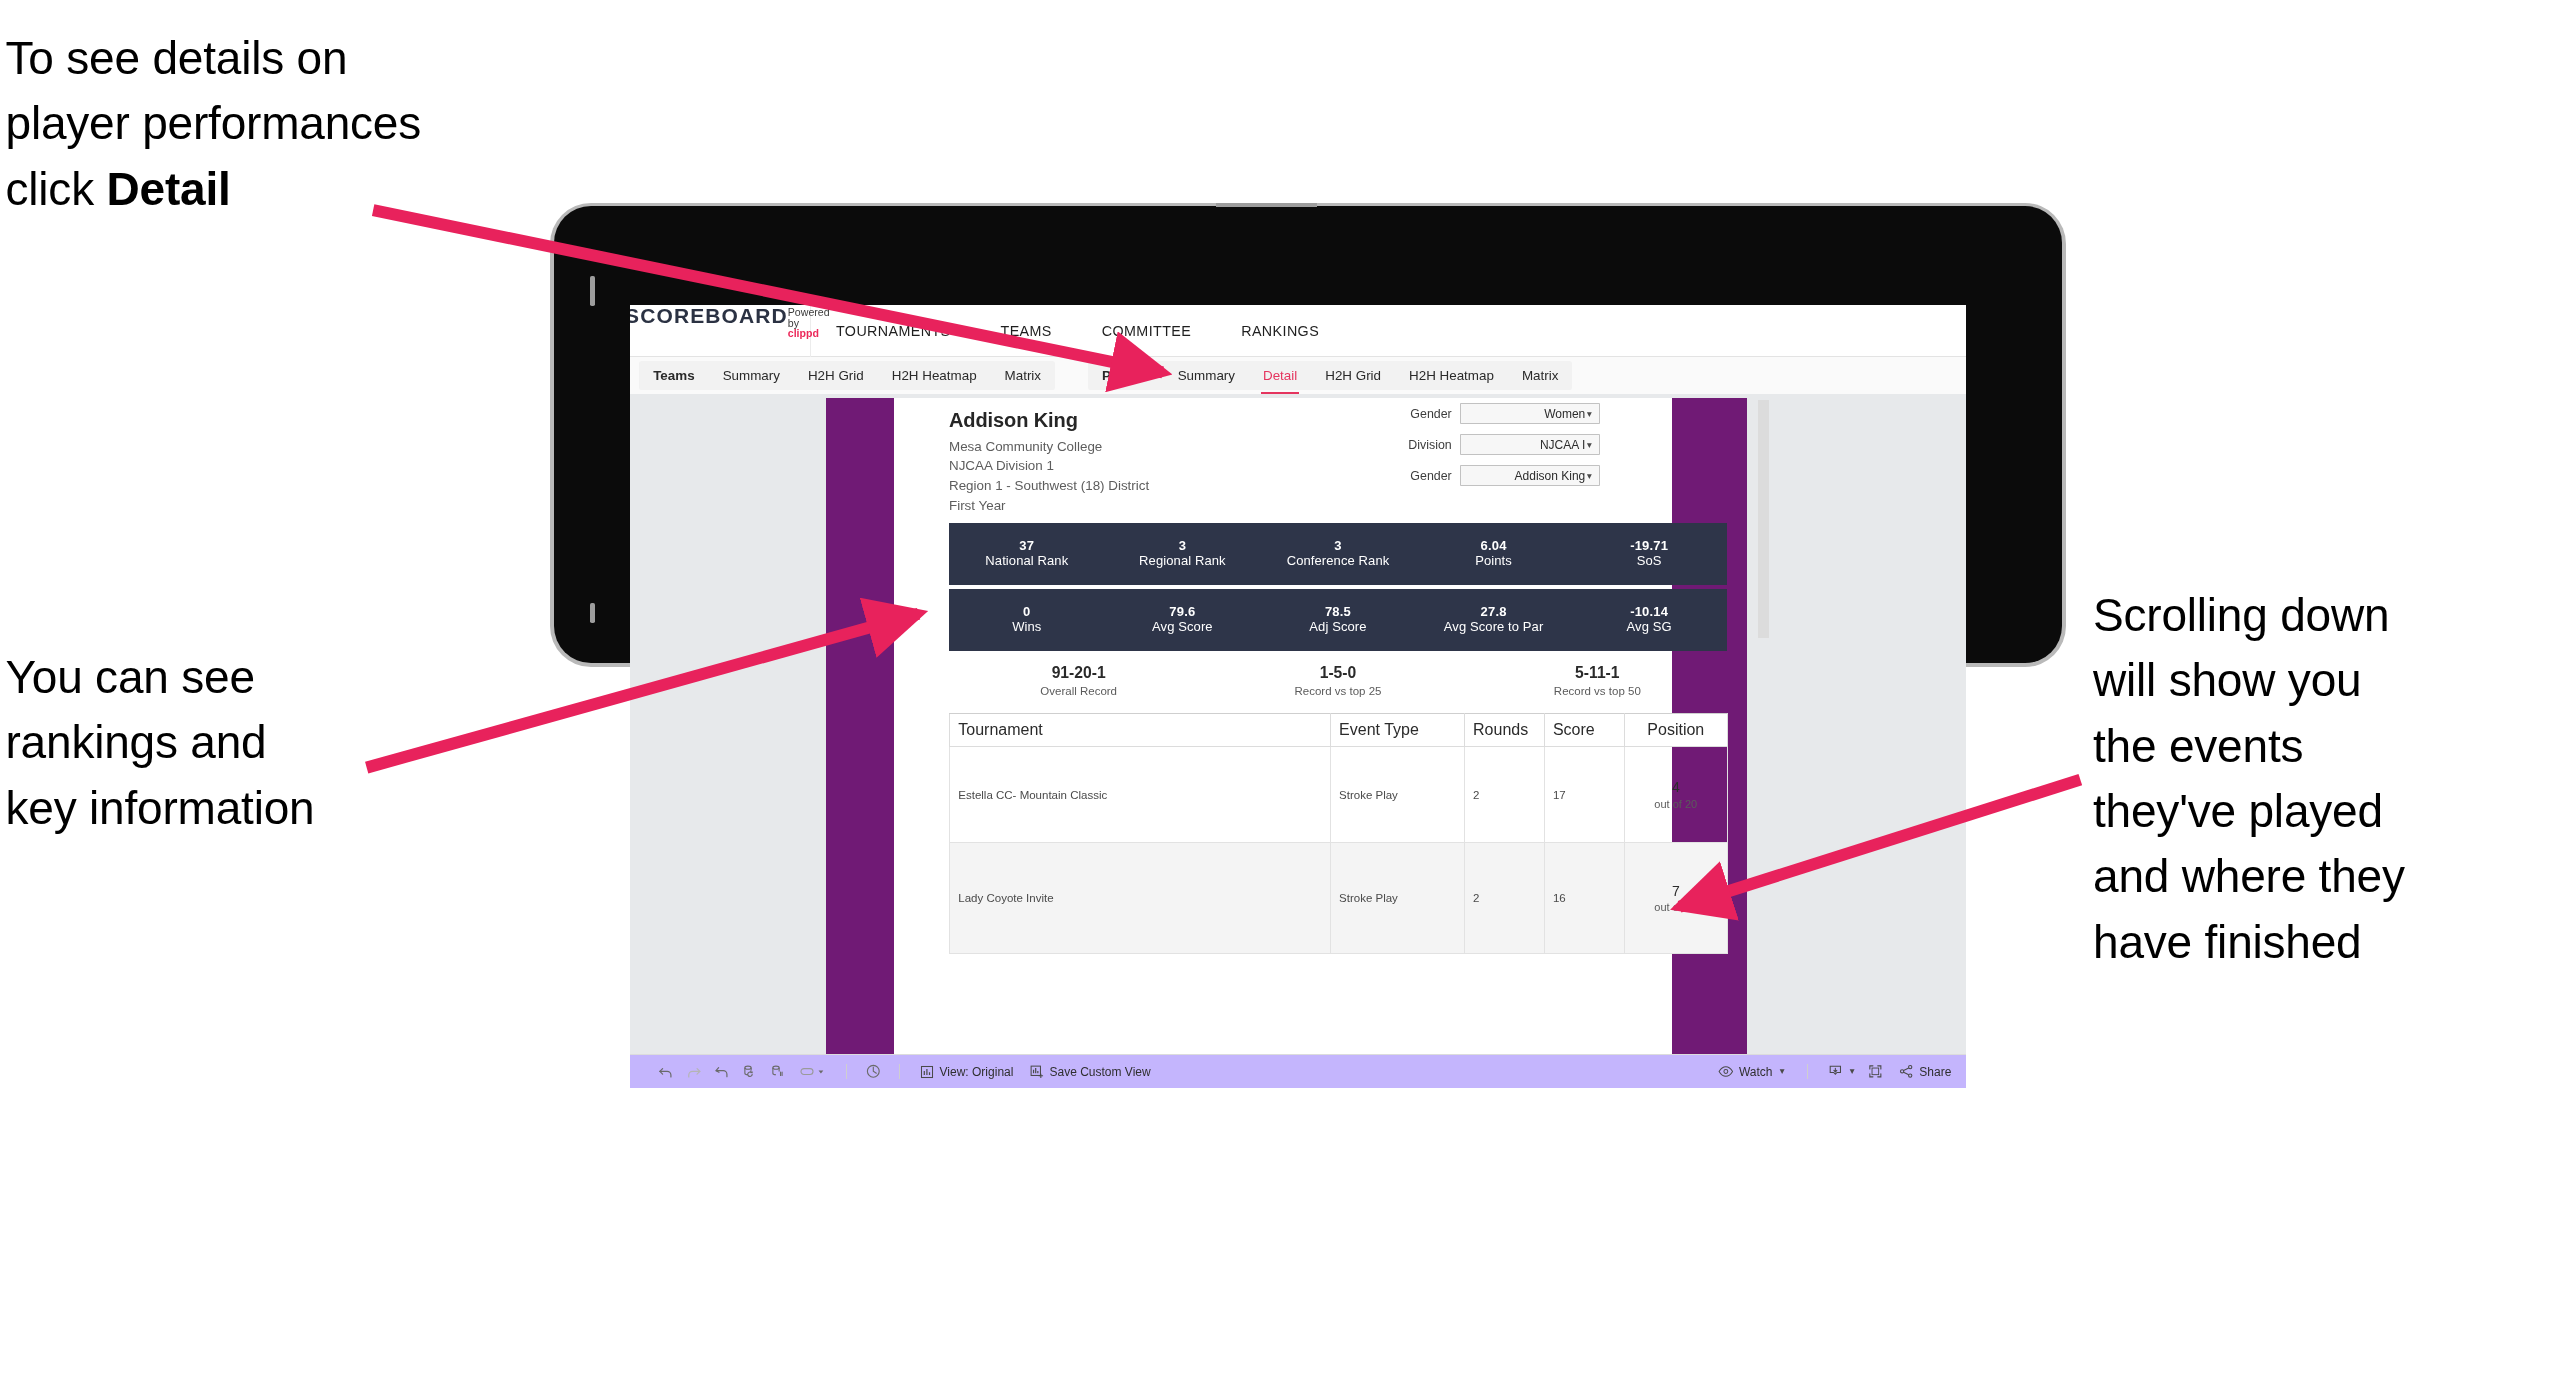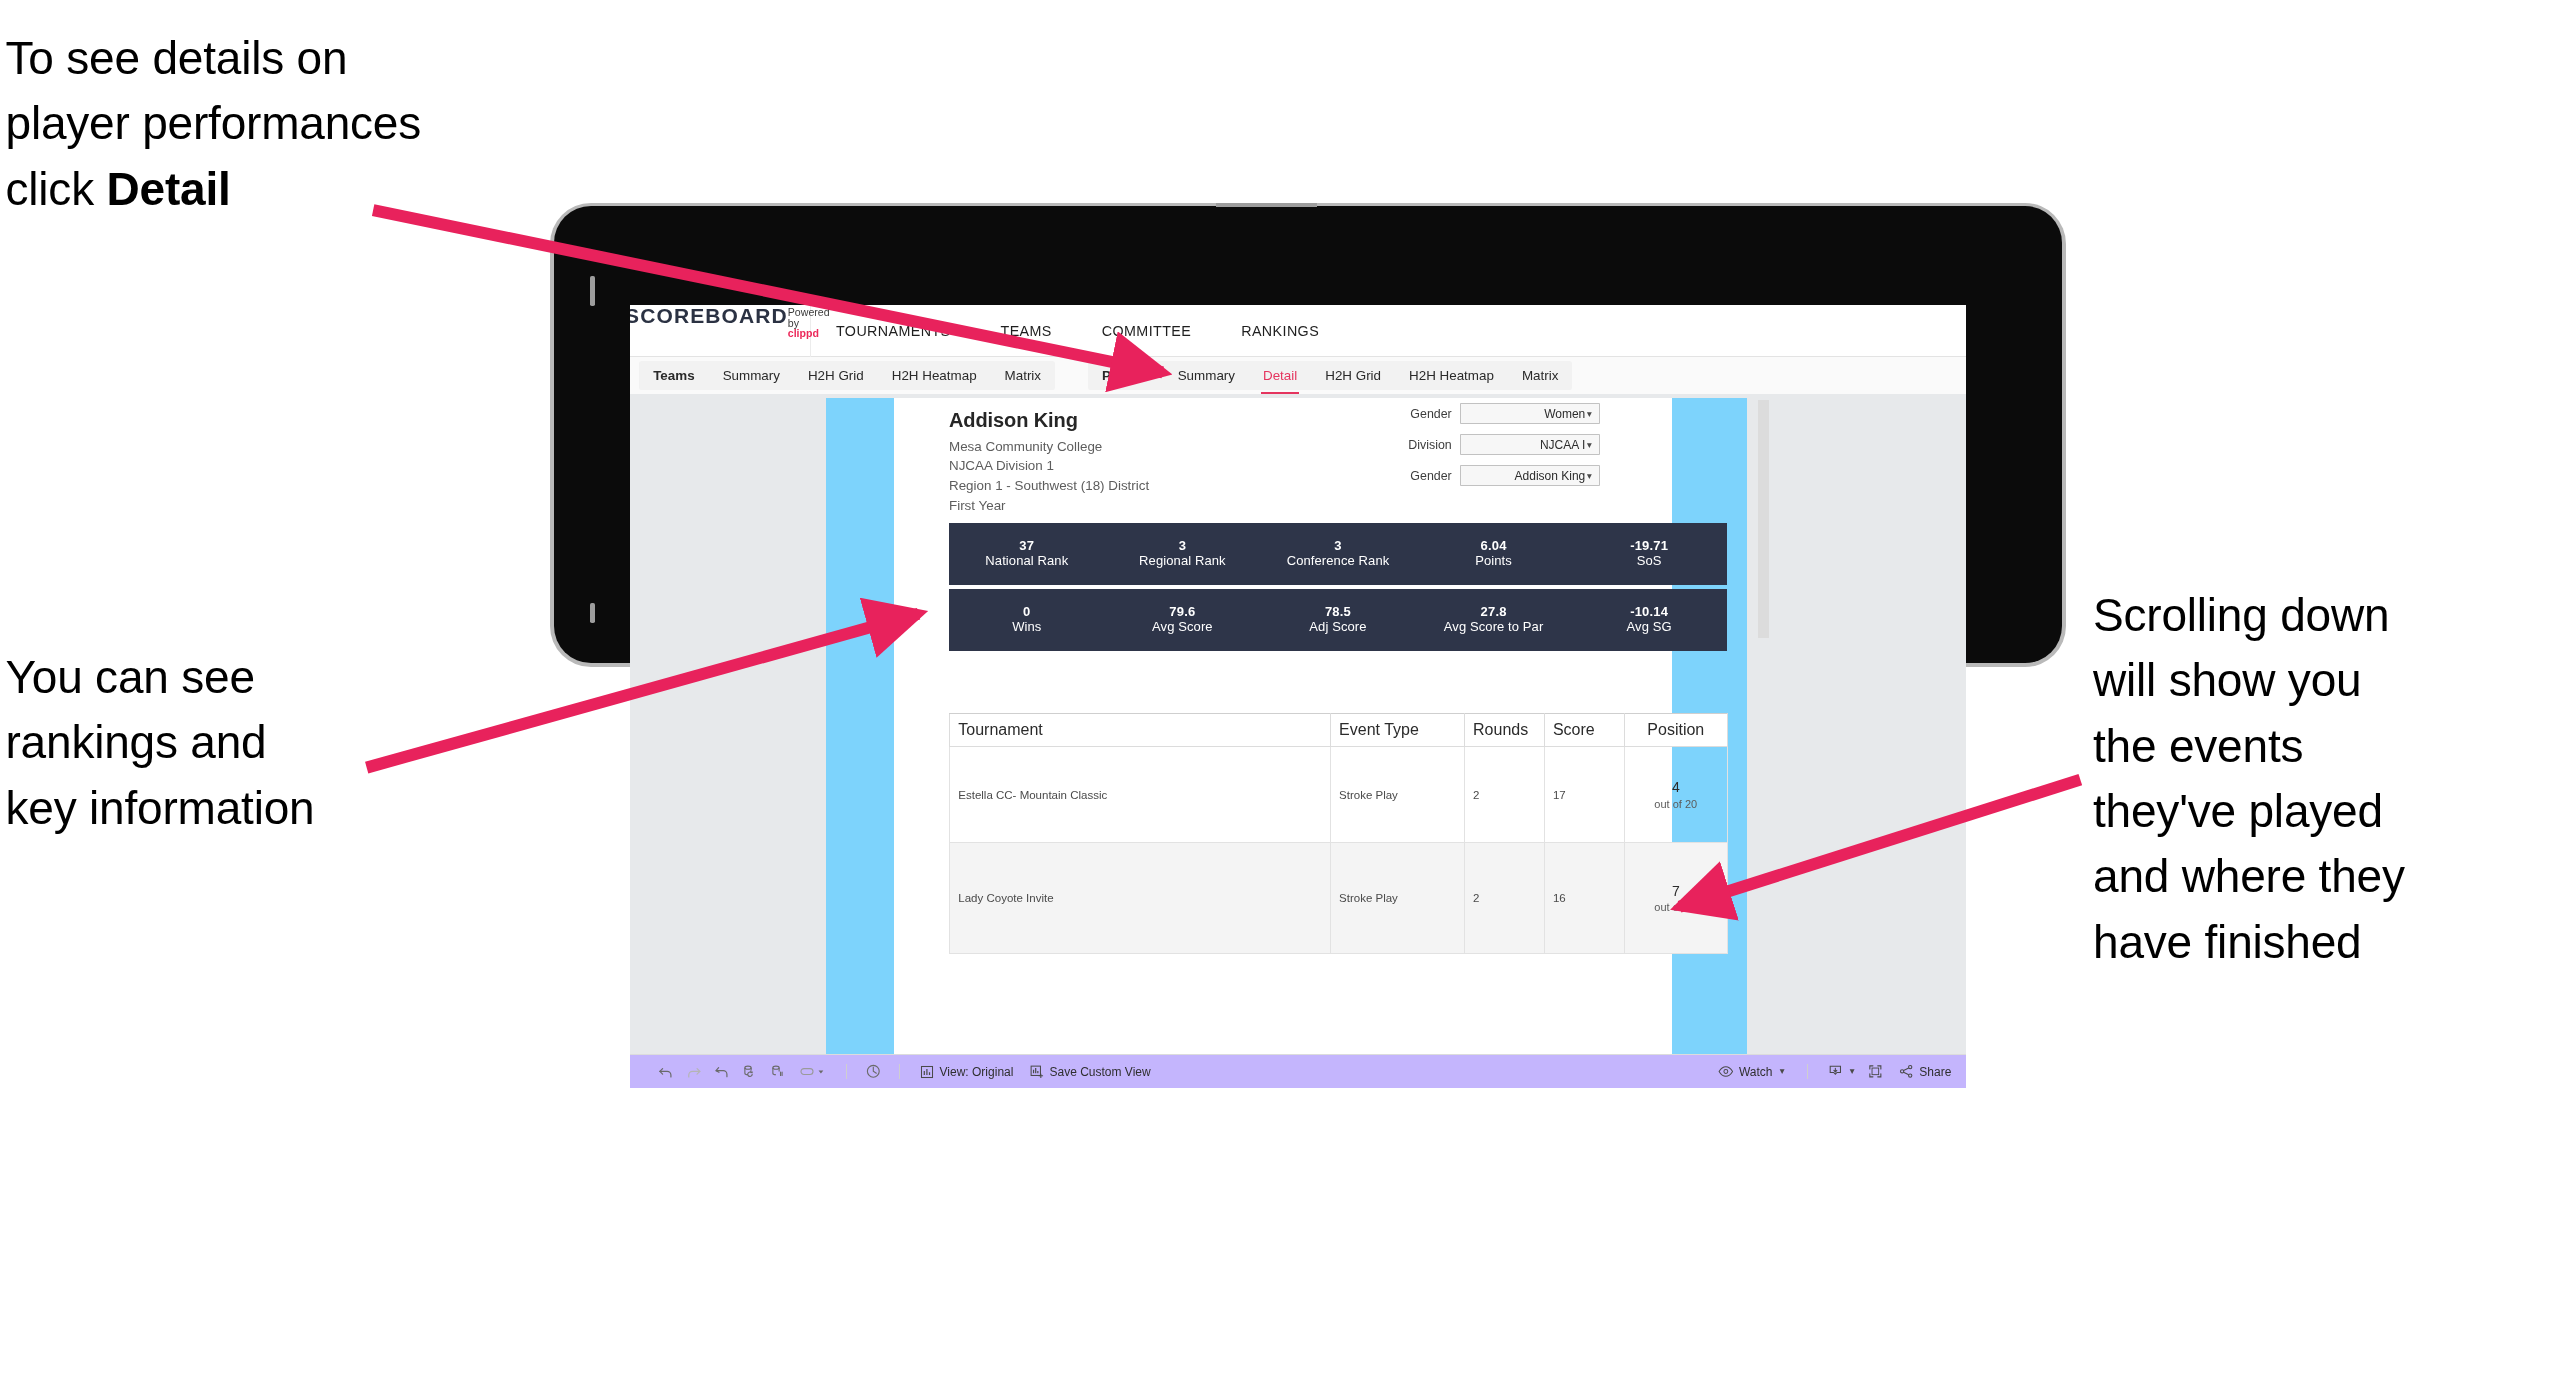--- a/index.html
+++ b/index.html
@@ -114,21 +114,21 @@
   }
 
   
   .canvas{
     position:absolute;left:0;top:89px;right:0;bottom:34px;
     background:#e7e9eb;overflow:hidden;
   }
   .sheet{
     position:absolute;left:196px;top:3.7px;
     width:921px;height:auto;bottom:-55px;
-    background:#7dd3fc;
+    background:#701a75;
   }
   .sheet-inner{
     position:absolute;left:68px;top:0;width:778px;bottom:0;
     background:#ffffff;
   }
   .vscroll-track{
     position:absolute;right:0px;top:3.7px;width:11px;bottom:-55px;
     background:#e7e9eb;
   }
   .vscroll-thumb{
@@ -337,20 +337,34 @@
             <div class="stat">
               <div class="v">27.8</div>
               <div class="l">Avg Score to Par</div>
             </div>
             <div class="stat">
               <div class="v">-10.14</div>
               <div class="l">Avg SG</div>
             </div>
           </div>
 
+          <div class="recordrow">
+            <div class="rec">
+              <div class="v">91-20-1</div>
+              <div class="l">Overall Record</div>
+            </div>
+            <div class="rec">
+              <div class="v">1-5-0</div>
+              <div class="l">Record vs top 25</div>
+            </div>
+            <div class="rec">
+              <div class="v">5-11-1</div>
+              <div class="l">Record vs top 50</div>
+            </div>
+          </div>
 
           <table class="tbl">
             <colgroup>
               <col class="col-t">
                 <col class="col-e">
                 <col class="col-r">
                 <col class="col-s">
                 <col class="col-p">
             </colgroup>
             <thead>

